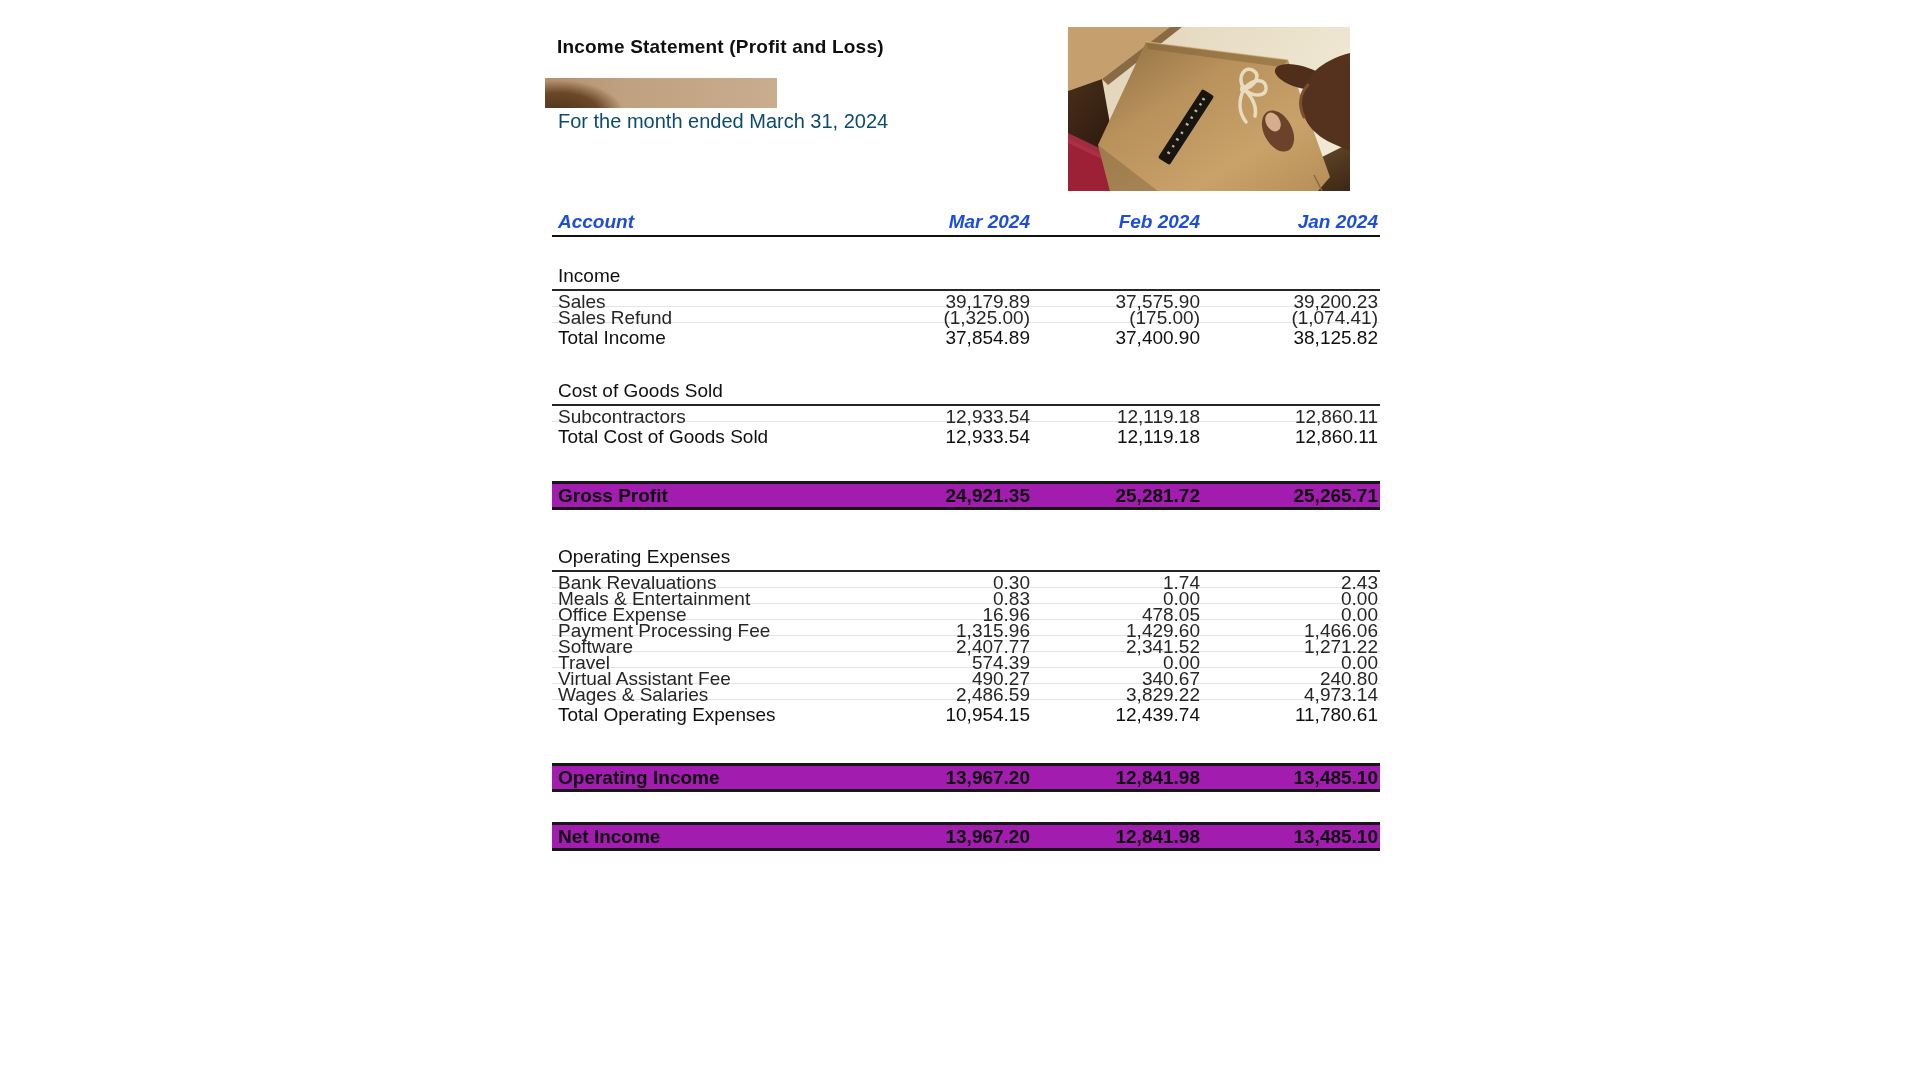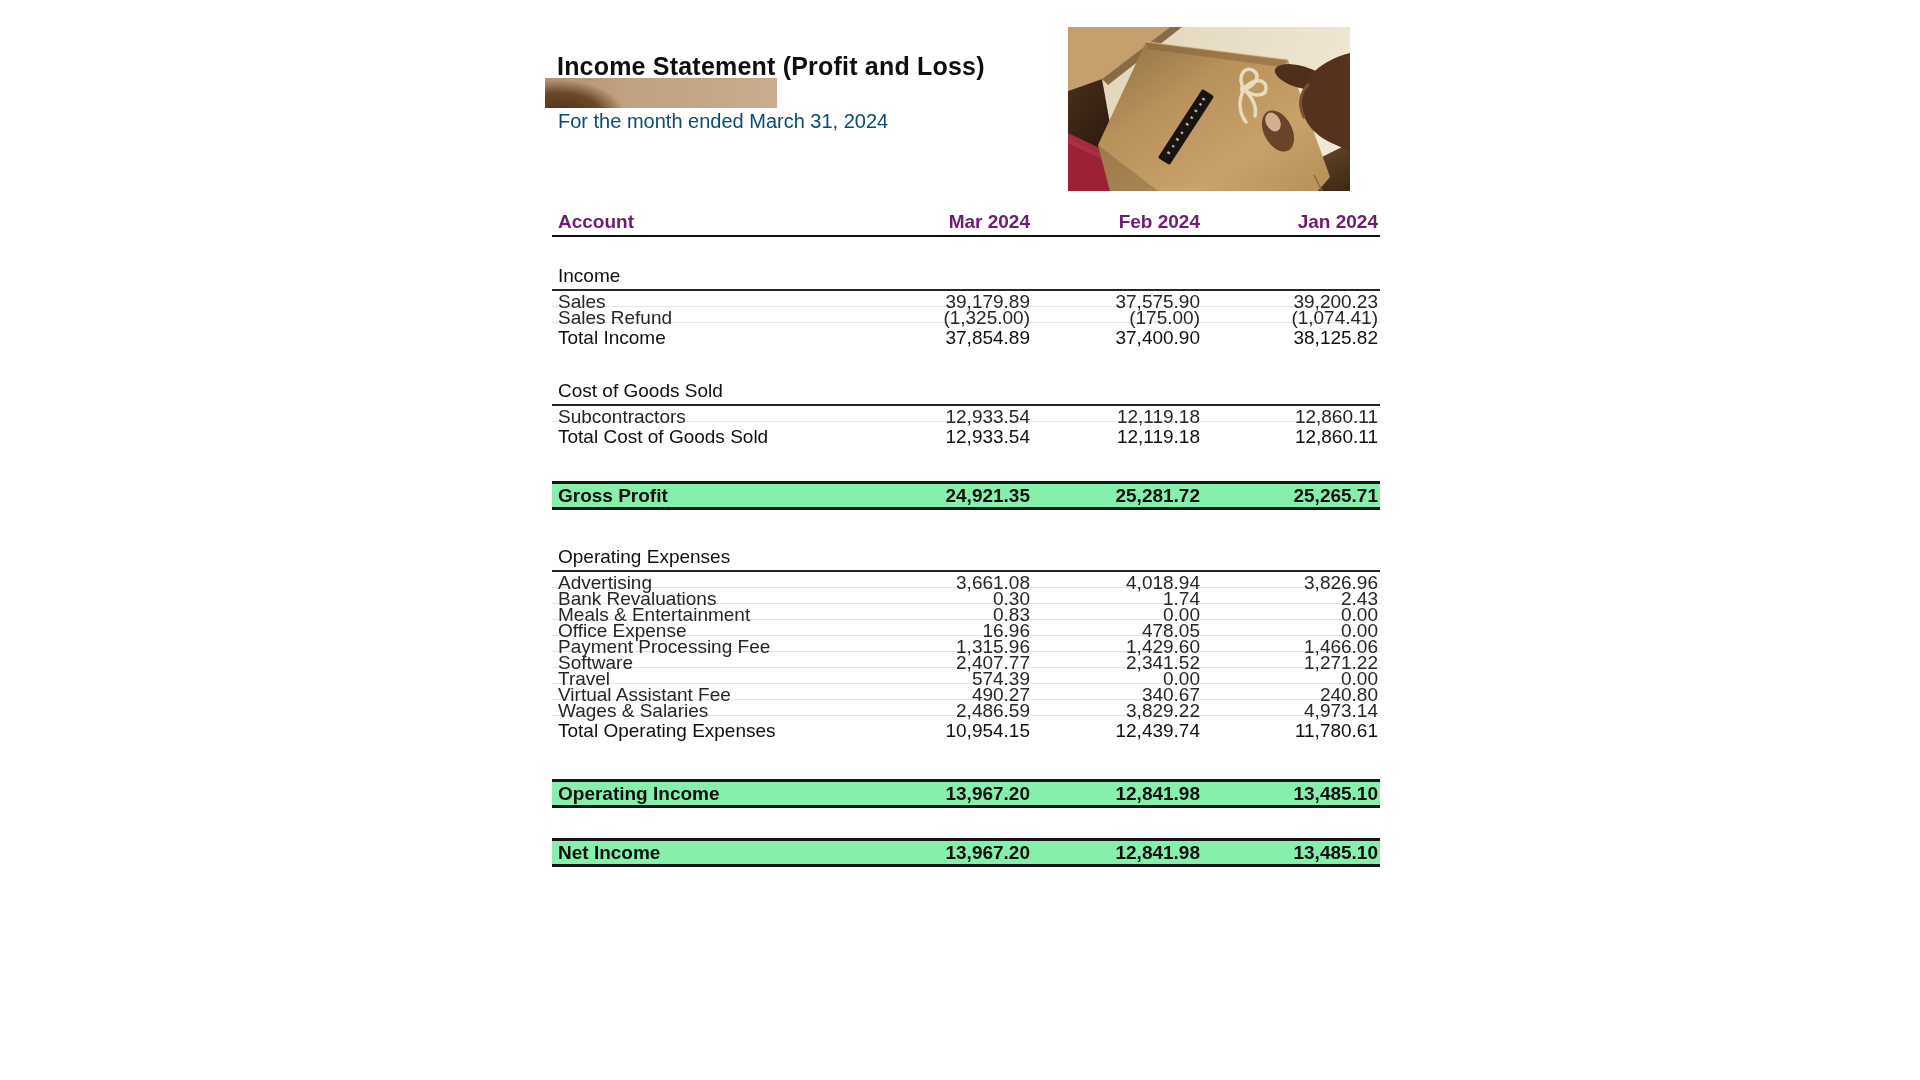--- a/index.html
+++ b/index.html
@@ -8,22 +8,22 @@
     background: #ffffff;
     font-family: "Liberation Sans", sans-serif;
     color: #141414;
     position: relative;
     overflow: hidden;
   }
   .abs { position: absolute; }
 
   
   .title {
-    left: 557px; top: 52px;
-    font-size: 25px; font-weight: 700; color: #0f0f0f;
+    left: 557px; top: 36px;
+    font-size: 19px; font-weight: 700; color: #0f0f0f;
     letter-spacing: 0.2px;
   }
   .strip {
     left: 545px; top: 78px; width: 232px; height: 30px;
     background:
       radial-gradient(90px 46px at 6% 118%, #4f3319 0%, #6b4827 45%, rgba(107,72,39,0) 72%),
       linear-gradient(90deg, #b2906f 0%, #c0a181 35%, #c9ad8e 100%);
   }
   .subtitle {
     left: 558px; top: 110px;
@@ -38,40 +38,41 @@
     display: grid;
     grid-template-columns: 310px 170px 170px 178px;
     align-items: center;
   }
   .c.label { padding-left: 6px; white-space: nowrap; }
   .c.num   { text-align: right; padding-right: 2px; white-space: nowrap; font-variant-numeric: tabular-nums; }
 
   .header-row {
     height: 26px;
     border-bottom: 2px solid #101010;
-    font-weight: 700; color: #701a75;
+    font-weight: 700; color: #1d4ed8;
     align-items: start;
+    font-style: italic;
   }
   .trow.section {
     height: 28px;
     border-bottom: 2px solid #262626;
     font-weight: 400; color: #0f0f0f;
   }
   .trow.data {
     height: 16px;
     border-bottom: 1px solid #e4e4e4;
     font-weight: 400; color: #262626;
   }
   .trow.total {
     height: 29px;
     font-weight: 400; color: #0f0f0f;
   }
   .trow.band {
     height: 29px;
-    background: #86efac;
+    background: #a21caf;
     border-top: 3px solid #161616;
     border-bottom: 3px solid #161616;
     font-weight: 700; color: #0f0f0f;
   }
   .spacer.sm { height: 26px; }
   .spacer.md { height: 30px; }
   .spacer.lg { height: 34px; }
 </style>
 </head>
 <body>
@@ -216,26 +217,20 @@
         <div class="c num">25,265.71</div>
       </div>
       <div class="spacer lg"></div>
       <div class="trow grid section">
         <div class="c label">Operating Expenses</div>
         <div class="c num"></div>
         <div class="c num"></div>
         <div class="c num"></div>
       </div>
       <div class="trow grid data">
-        <div class="c label">Advertising</div>
-        <div class="c num">3,661.08</div>
-        <div class="c num">4,018.94</div>
-        <div class="c num">3,826.96</div>
-      </div>
-      <div class="trow grid data">
         <div class="c label">Bank Revaluations</div>
         <div class="c num">0.30</div>
         <div class="c num">1.74</div>
         <div class="c num">2.43</div>
       </div>
       <div class="trow grid data">
         <div class="c label">Meals &amp; Entertainment</div>
         <div class="c num">0.83</div>
         <div class="c num">0.00</div>
         <div class="c num">0.00</div>

